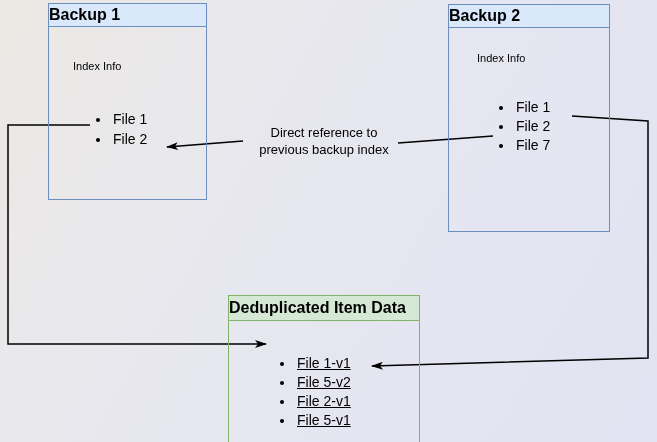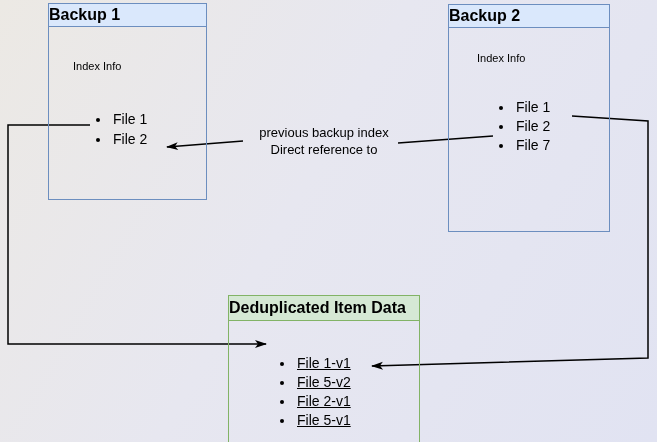--- a/index.html
+++ b/index.html
@@ -109,17 +109,17 @@
       <ul class="filelist" style="margin-top:33px; padding-left:66px; line-height:19px;text-decoration:underline;">
         <li>File 1-v1</li>
         <li>File 5-v2</li>
         <li>File 2-v1</li>
         <li>File 5-v1</li>
       </ul>
     </div>
   </div>
 
   <div class="annotation" style="left:235px; top:124px; width:178px;">
+    <div>Direct reference to</div>
     <div>previous backup index</div>
-    <div>Direct reference to</div>
   </div>
 
 </div>
 
 </body></html>

